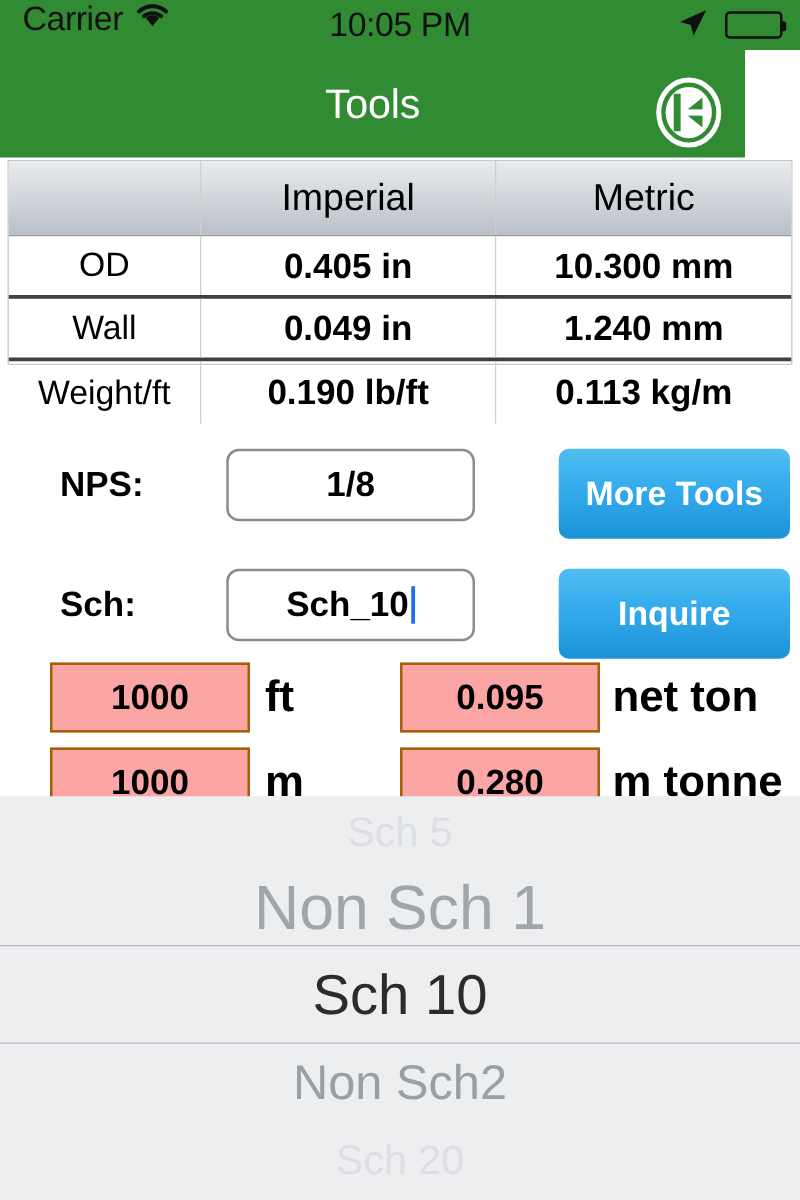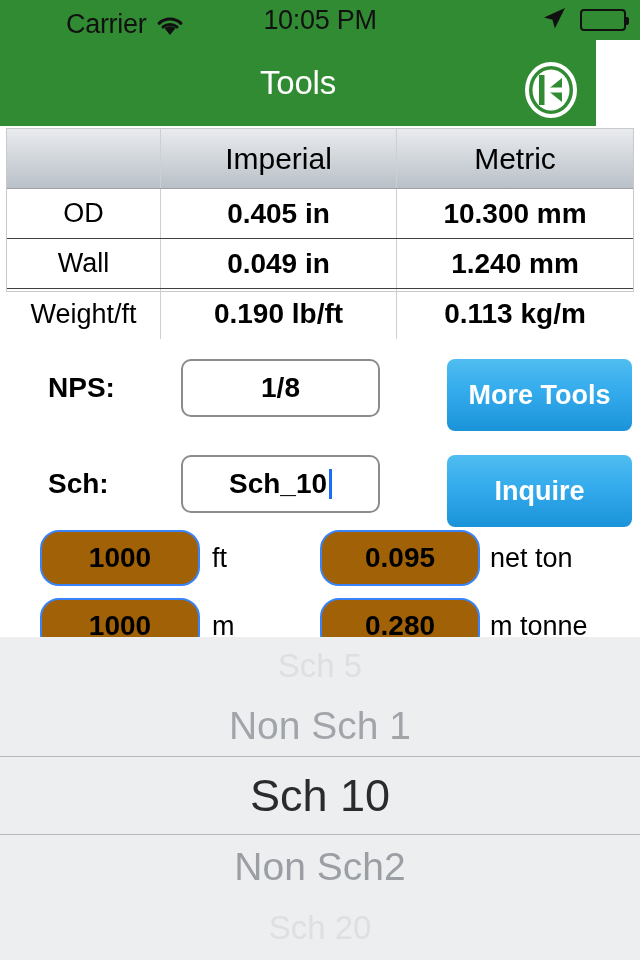--- a/index.html
+++ b/index.html
@@ -19,21 +19,21 @@
 
   
   #status-bar {
     position: absolute; left: 0; top: 0;
     width: 640px; height: 40px;
     background: #318b33;
     display: flex; align-items: center;
   }
   #status-left {
     position: absolute; left: 18px; top: 0; height: 40px;
-    display: flex; align-items: flex-end; gap: 9px; margin-left: 48px;
+    display: flex; align-items: flex-start; gap: 9px;
   }
   #carrier-label {
     font-size: 27px; color: #111; letter-spacing: -0.3px;
   }
   #status-time {
     position: absolute; left: 0; right: 0; top: 0; height: 40px;
     display: flex; align-items: center; justify-content: center;
     font-size: 27px; color: #111; font-weight: 400; letter-spacing: -0.3px;
   }
   #status-right {
@@ -74,21 +74,21 @@
     width: 628px; height: 164px;
     border: 1px solid #c9c9c9;
     background: #ffffff;
   }
   .t-row { display: flex; width: 100%; }
   .t-head {
     height: 60px;
     background: linear-gradient(to bottom, #e9ebee 0%, #d3d8dd 45%, #b9c0c7 100%);
     border-bottom: 1px solid #9aa0a6;
   }
-  .t-body-row { height: 50px; border-bottom: 1px solid #404040; }
+  .t-body-row { height: 50px; border-bottom: 3px solid #404040; }
   .t-body-row.last { border-bottom: none; }
   .c-label { width: 154px; border-right: 1px solid #cfcfcf; }
   .c-imp   { width: 236px; border-right: 1px solid #cfcfcf; }
   .c-met   { flex: 1; }
   .cell {
     display: flex; align-items: center; justify-content: center;
     height: 100%; color: #000;
   }
   .t-head .cell { font-size: 30px; font-weight: 400; }
   .t-body-row .c-label .cell { font-size: 27px; font-weight: 400; }
@@ -127,32 +127,32 @@
     cursor: pointer;
   }
 
   
   .conv-row { position: absolute; left: 0; width: 640px; height: 56px; }
   #conv-row-1 { top: 530px; }
   #conv-row-2 { top: 598px; }
   .conv-box {
     position: absolute; top: 0;
     width: 160px; height: 56px;
-    border: 2px solid #3b82f6; border-radius: 19px;
-    background: #a16207;
+    border: 2px solid #a16207; border-radius: 0;
+    background: #fca5a5;
     display: flex; align-items: center; justify-content: center;
     font-size: 28px; font-weight: bold; color: #000;
     cursor: pointer;
   }
   .conv-box.left  { left: 40px; }
   .conv-box.right { left: 320px; }
   .conv-unit {
     position: absolute; top: 0; height: 56px;
     display: flex; align-items: center;
-    font-size: 27px; font-weight: normal; color: #000;
+    font-size: 35px; font-weight: bold; color: #000;
   }
   .conv-unit.left  { left: 212px; }
   .conv-unit.right { left: 490px; }
 
   
   #picker {
     position: absolute; left: 0; top: 637px;
     width: 640px; height: 323px;
     background: #eceef0;
     overflow: hidden;
@@ -162,21 +162,21 @@
     width: 640px; height: 79px;
     border-top: 1px solid #b6b9bd;
     border-bottom: 1px solid #b6b9bd;
   }
   .picker-item {
     position: absolute; left: 0; width: 640px;
     display: flex; align-items: center; justify-content: center;
     font-weight: 400;
   }
   #pick-0 { top: 0;   height: 58px; font-size: 33px; color: rgba(90,96,104,0.10); }
-  #pick-1 { top: 58px;  height: 61px; font-size: 39px; color: rgba(80,86,94,0.48); }
+  #pick-1 { top: 58px;  height: 61px; font-size: 50px; color: rgba(80,86,94,0.48); }
   #pick-2 { top: 120px; height: 78px; font-size: 45px; color: #2b2b2d; }
   #pick-3 { top: 199px; height: 62px; font-size: 39px; color: rgba(80,86,94,0.52); }
   #pick-4 { top: 262px; height: 58px; font-size: 33px; color: rgba(90,96,104,0.10); }
 </style>
 </head>
 <body>
 
 <div id="screen">
 
   <div id="status-bar">

